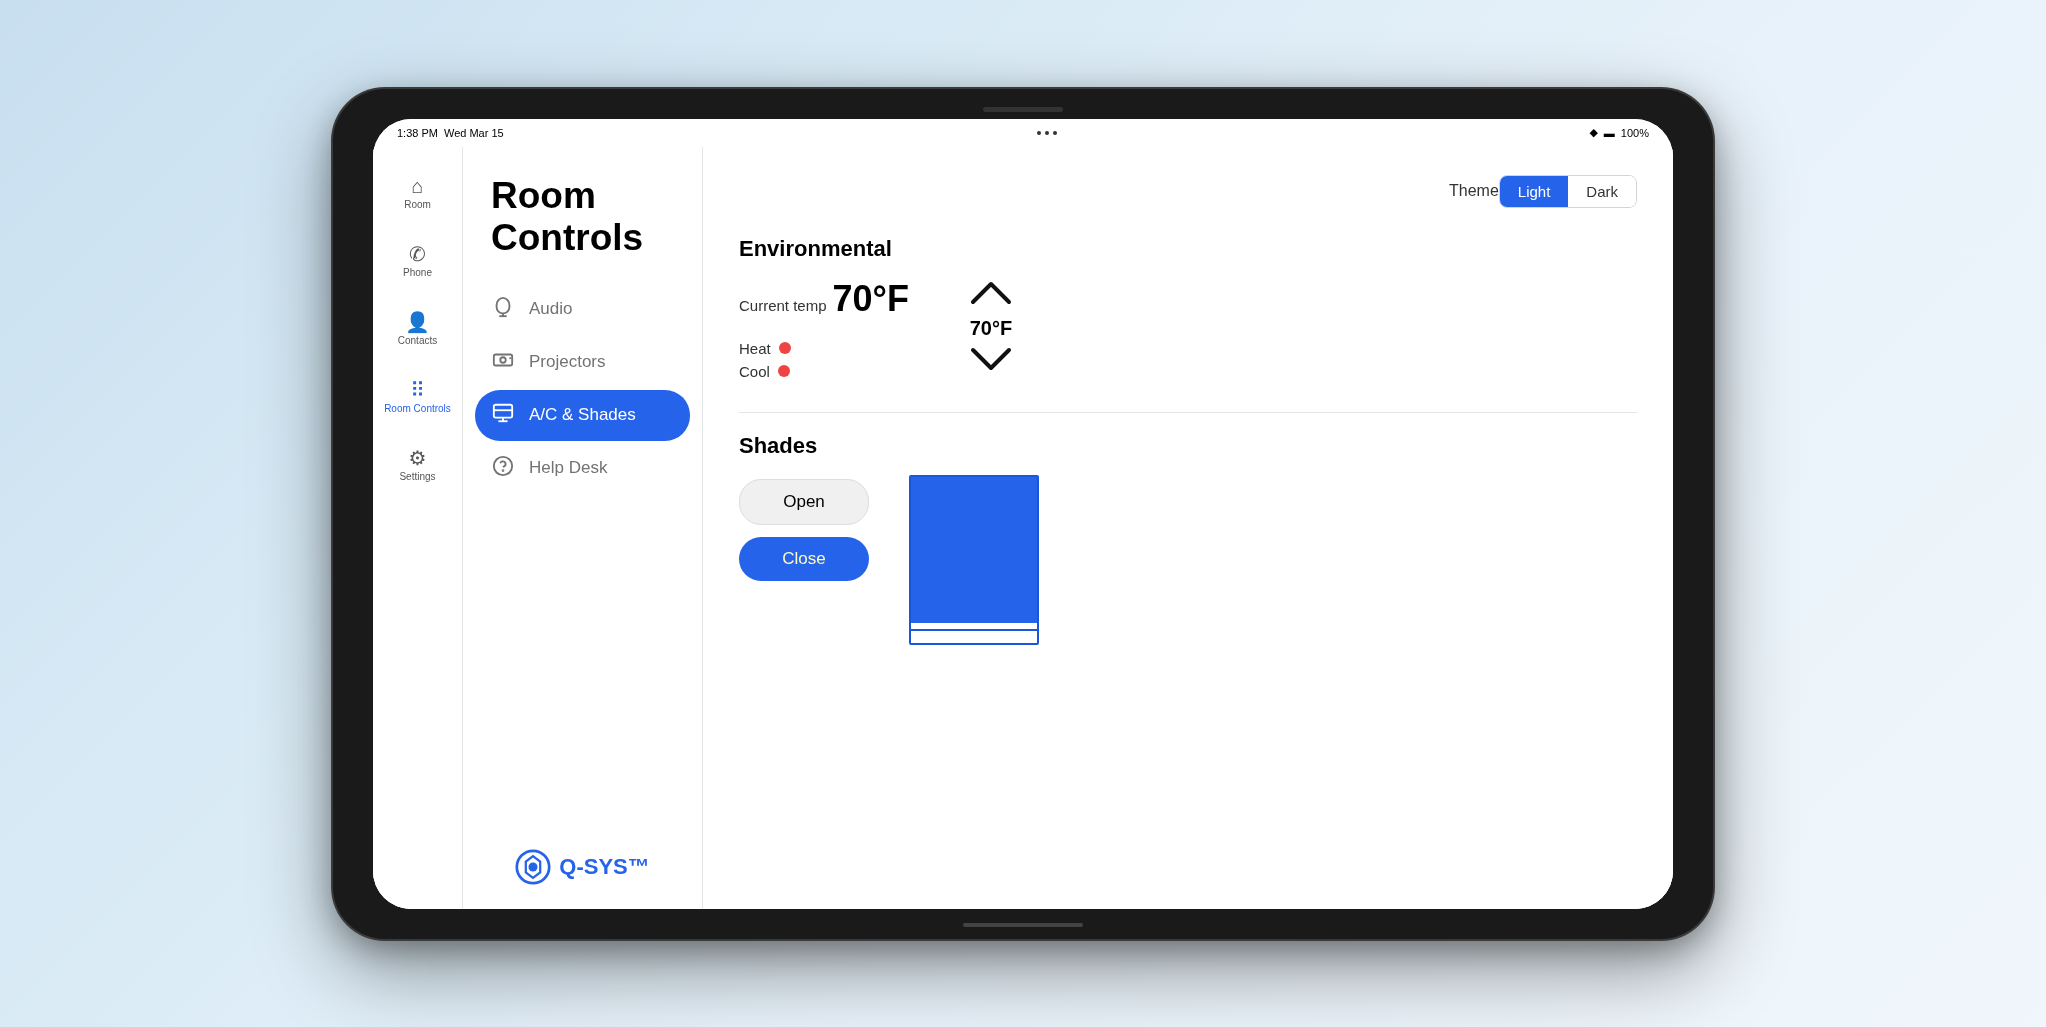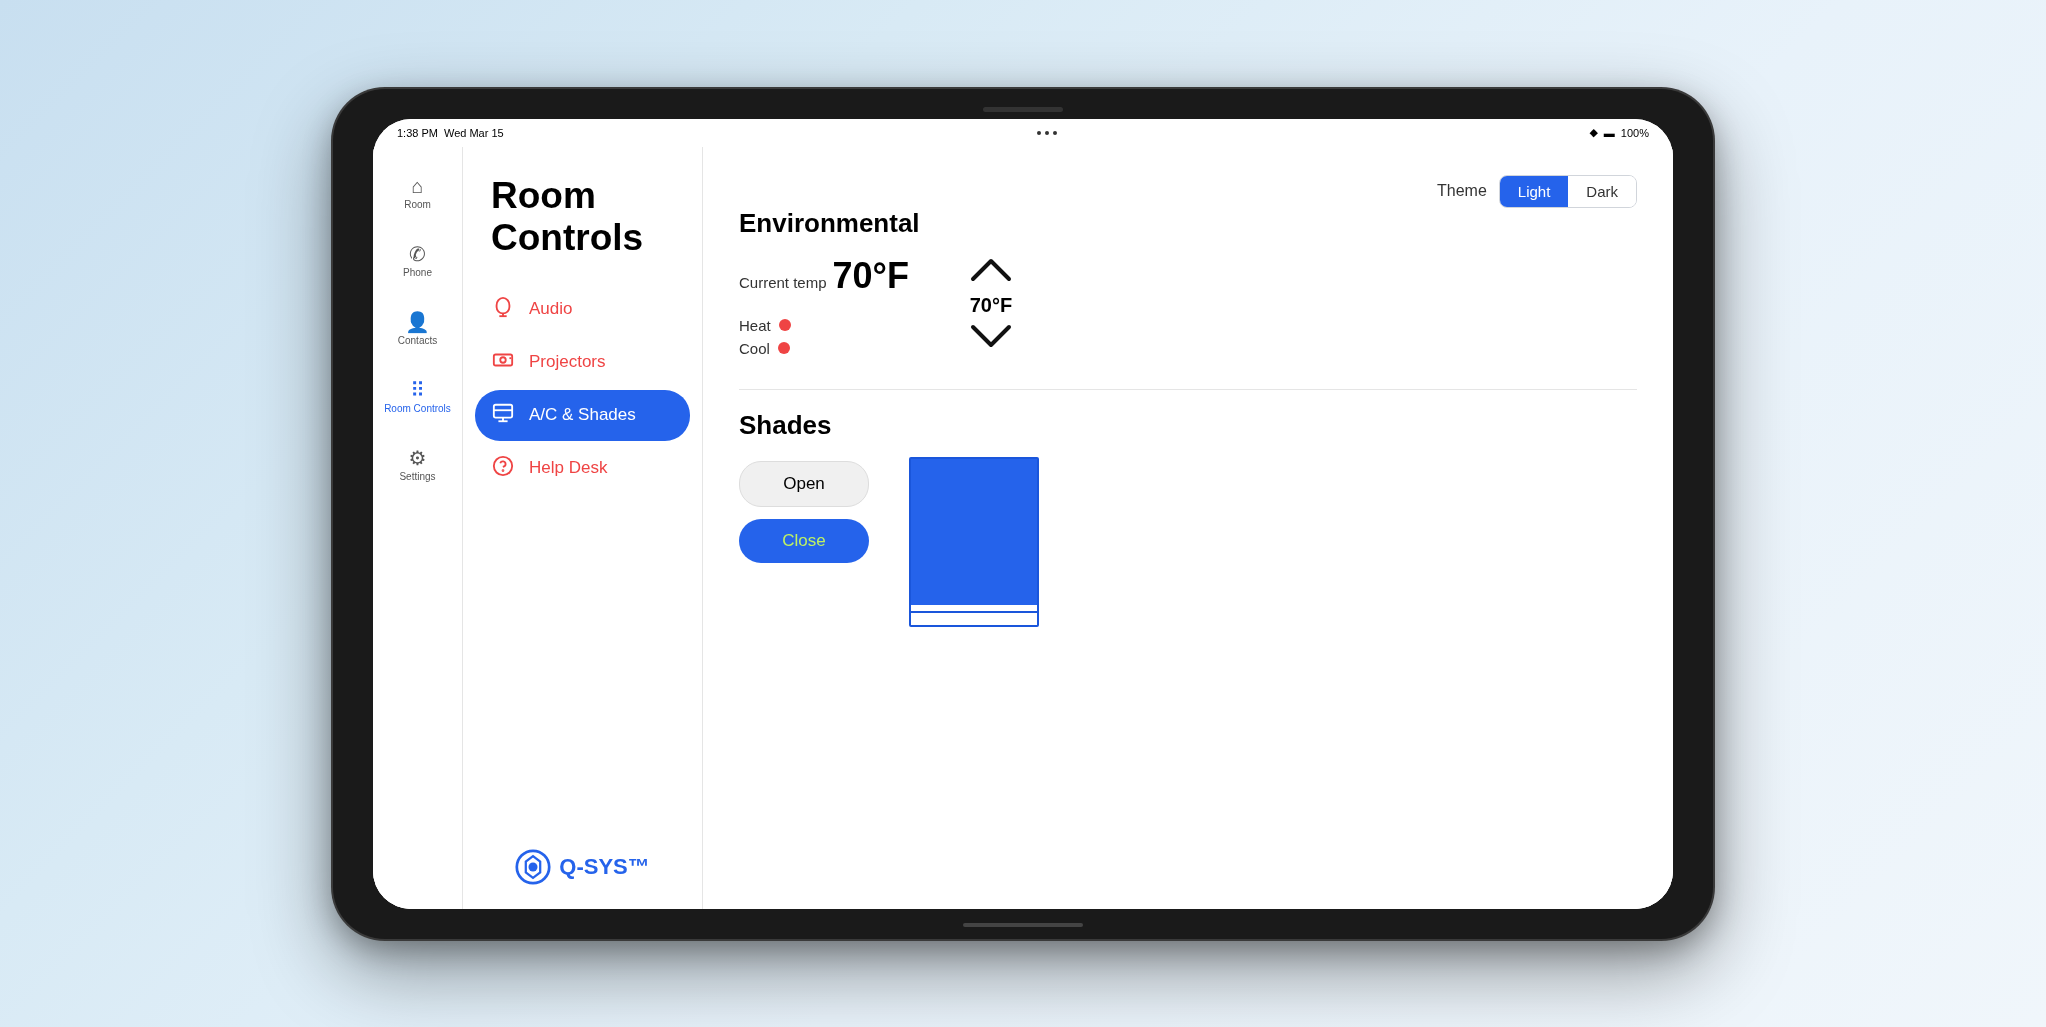--- a/index.html
+++ b/index.html
@@ -203,21 +203,21 @@
     }
 
     .menu-item {
       display: flex;
       align-items: center;
       gap: 14px;
       padding: 12px 16px;
       border-radius: 10px;
       cursor: pointer;
       font-size: 17px;
-      color: #ef4444;
+      color: #737373;
     }
 
     .menu-item.active {
       background: #2563eb;
       color: white;
       border-radius: 25px;
     }
 
     .menu-item-icon {
       font-size: 20px;
@@ -253,21 +253,21 @@
       background: white;
       padding: 28px 36px;
       overflow-y: auto;
     }
 
     
     .theme-row {
       display: flex;
       align-items: center;
       justify-content: flex-end;
-      gap: 12px;
+      margin-bottom: 28px;
     }
 
     .theme-label {
       font-size: 16px;
       color: #333;
     }
 
     .theme-toggle {
       display: flex;
       border: 1px solid #d1d5db;
@@ -285,21 +285,21 @@
       color: #333;
     }
 
     .theme-btn.active {
       background: #2563eb;
       color: white;
     }
 
     
     .section-title {
-      font-size: 26px;
+      font-size: 22px;
       font-weight: 700;
       color: #000;
       margin-bottom: 16px;
     }
 
     
     .environmental-section {
       margin-bottom: 32px;
     }
 
@@ -412,21 +412,21 @@
     }
 
     .shade-btn.open {
       background: #f0f0f0;
       color: #000;
       border: 1px solid #ddd;
     }
 
     .shade-btn.close {
       background: #2563eb;
-      color: #bef264;
+      color: #fef9c3;
     }
 
     
     .shade-visual {
       width: 130px;
       height: 170px;
       position: relative;
       border: 2px solid #1a56db;
       border-radius: 2px;
       overflow: hidden;

